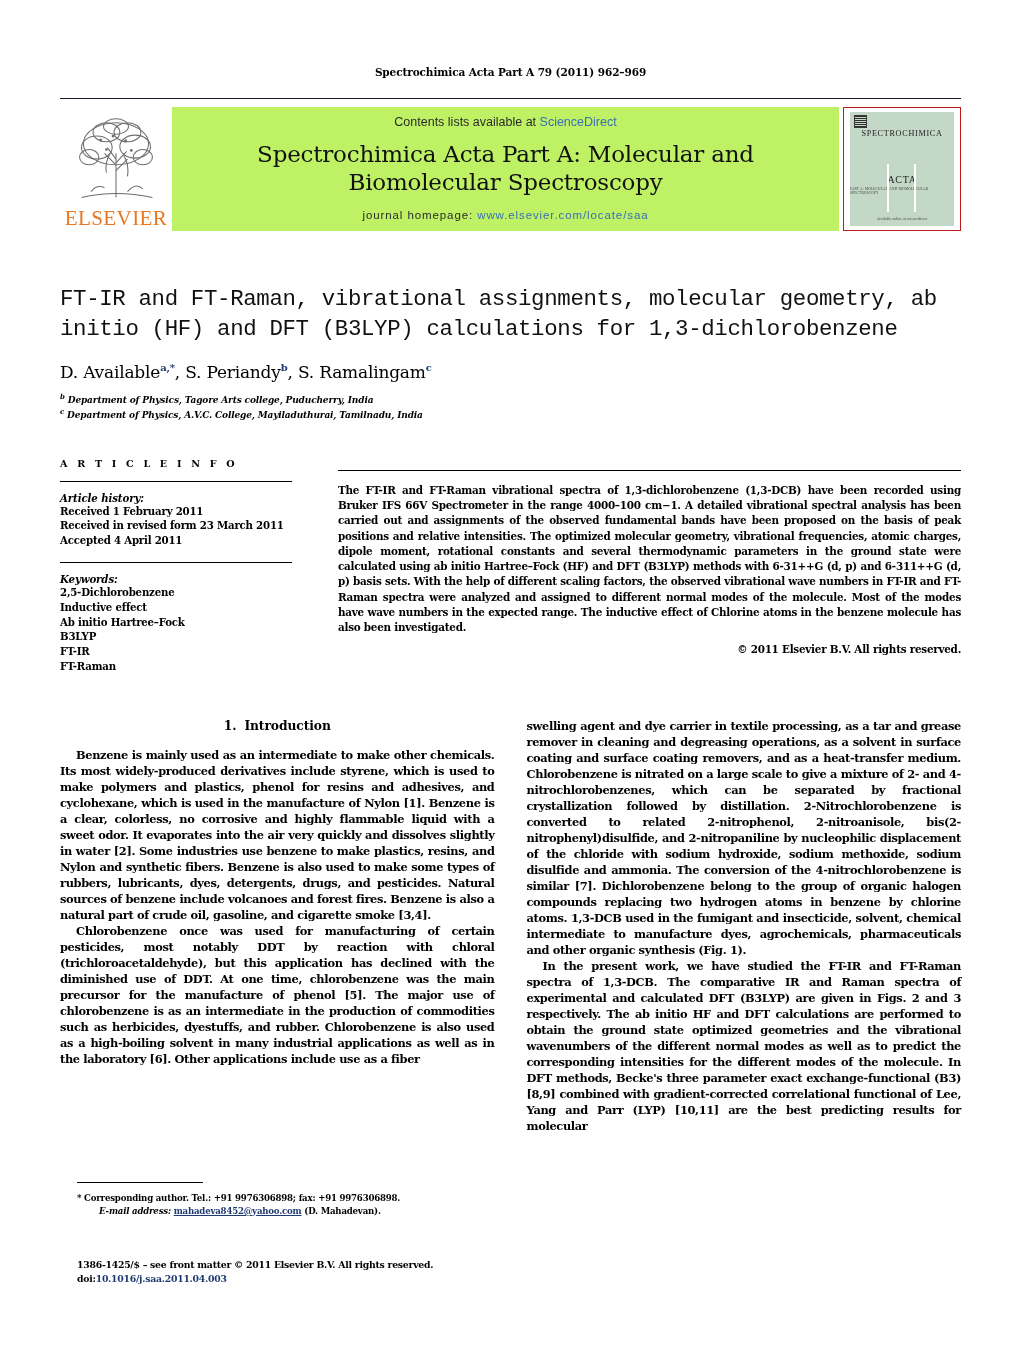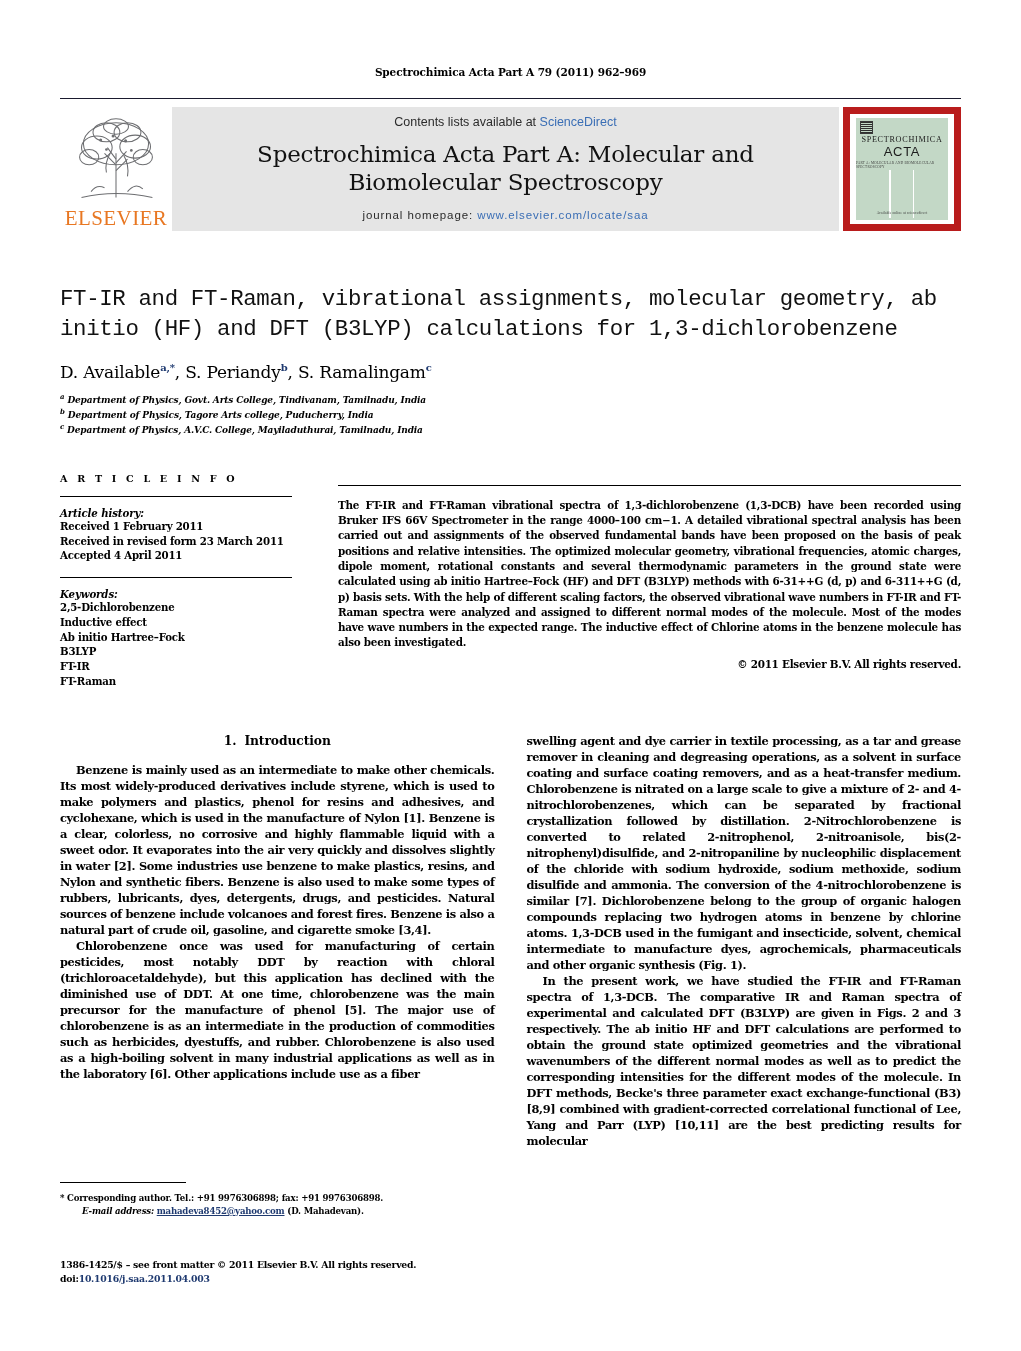--- a/index.html
+++ b/index.html
@@ -49,21 +49,21 @@
   .elsevier-word {
     font-family: "Liberation Serif", serif;
     font-size: 21px;
     letter-spacing: 0.4px;
     color: #E87722;
     line-height: 1;
     margin-top: 1px;
   }
   .journal-band {
     flex: 1 1 auto;
-    background: #e5e5e5;
+    background: #bef264;
     display: flex;
     flex-direction: column;
     align-items: center;
     justify-content: center;
     padding: 6px 10px 8px 10px;
   }
   .contents-line {
     font-family: "Liberation Sans", sans-serif;
     font-size: 12.5px;
     color: #2b2b2b;
@@ -86,21 +86,21 @@
     font-size: 11.5px;
     letter-spacing: 0.9px;
     margin-top: 13px;
     color: #2b2b2b;
   }
   .homepage-line .url { color: #3a6eb5; }
   .cover-thumb {
     width: 118px;
     flex: 0 0 118px;
     margin-left: 4px;
-    border: 7px solid #b91c1c;
+    border: 1px solid #b91c1c;
     background: #ffffff;
     padding: 4px 6px 4px 6px;
     display: flex;
     flex-direction: column;
   }
   .cover-inner {
     flex: 1 1 auto;
     background: #c3d8c6;
     position: relative;
     display: flex;
@@ -115,24 +115,25 @@
     border: 1px solid #3a3a3a;
   }
   .cover-t1 {
     font-family: "Liberation Serif", serif;
     font-size: 8.2px;
     letter-spacing: 0.7px;
     margin-top: 17px;
     color: #1c1c1c;
   }
   .cover-t2 {
-    font-family: Liberation Sans, sans-serif;
-    font-size: 13px;
+    font-family: Liberation Serif, serif;
+    font-size: 10px;
     letter-spacing: 0.7px;
     color: #1c1c1c;
+    margin-top: 36px;
   }
   .cover-t3 {
     font-size: 3.4px;
     letter-spacing: 0.25px;
     color: #3a3a3a;
     margin-top: 2px;
     transform: scaleY(1.1);
   }
   .cover-bars { position: absolute; left: 0; top: 52px; width: 100%; height: 48px; }
   .cover-bar {
@@ -245,21 +246,21 @@
     text-align: justify;
     text-indent: 16px;
     letter-spacing: -0.35px;
     margin-bottom: 0;
   }
   .para.noindent { text-indent: 0; }
 
   
   .footer-area {
     position: absolute;
-    left: 60px;
+    left: 77px;
     top: 1182px;
     width: 432px;
   }
   .foot-rule {
     border-top: 1px solid #000;
     width: 126px;
     margin-bottom: 9px;
   }
   .footnote {
     font-family: "DejaVu Serif", serif;
@@ -352,21 +353,20 @@
 <div class="page-body">
 
   <div class="title-block">
     <h1 class="article-title">FT-IR and FT-Raman, vibrational assignments, molecular geometry, ab initio (HF) and DFT (B3LYP) calculations for 1,3-dichlorobenzene</h1>
 
     <div class="authors">
       <span>D. Available</span><sup>a,*</sup><span>, </span><span>S. Periandy</span><sup>b</sup><span>, </span><span>S. Ramalingam</span><sup>c</sup>
     </div>
 
     <div class="affiliations">
-      <div class="affiliation"><sup>a</sup> <span>Department of Physics, Govt. Arts College, Tindivanam, Tamilnadu, India</span></div>
       <div class="affiliation"><sup>b</sup> <span>Department of Physics, Tagore Arts college, Puducherry, India</span></div>
       <div class="affiliation"><sup>c</sup> <span>Department of Physics, A.V.C. College, Mayiladuthurai, Tamilnadu, India</span></div>
     </div>
   </div>
 
   <div class="info-abstract">
 
     <div class="col-info">
       <div class="sec-head">A R T I C L E    I N F O</div>
       <div class="hr-thin"></div>

